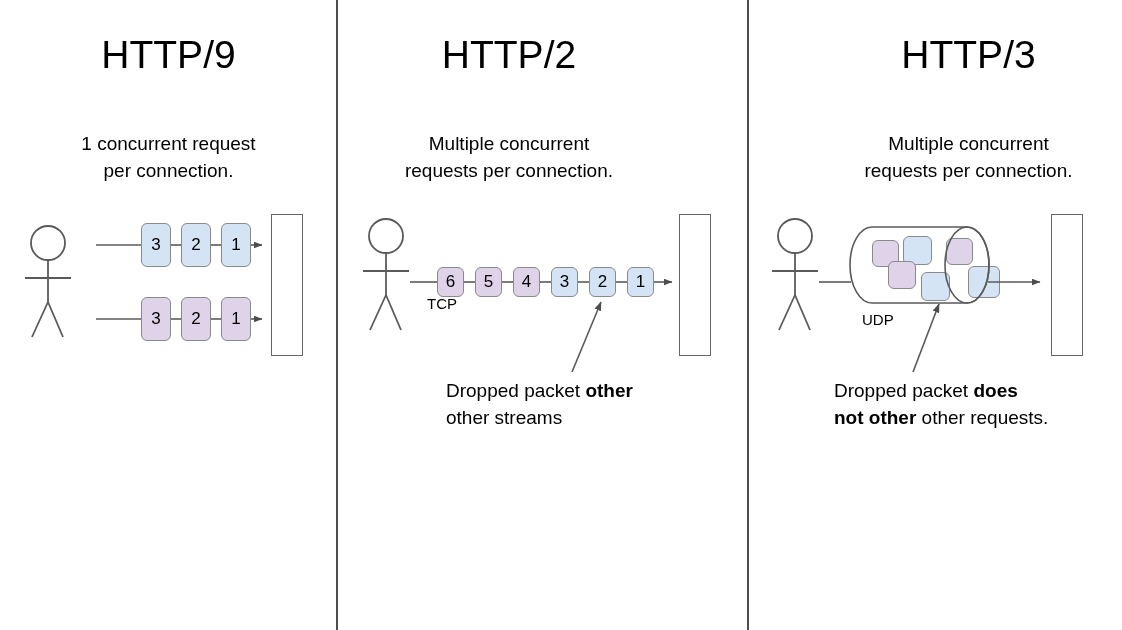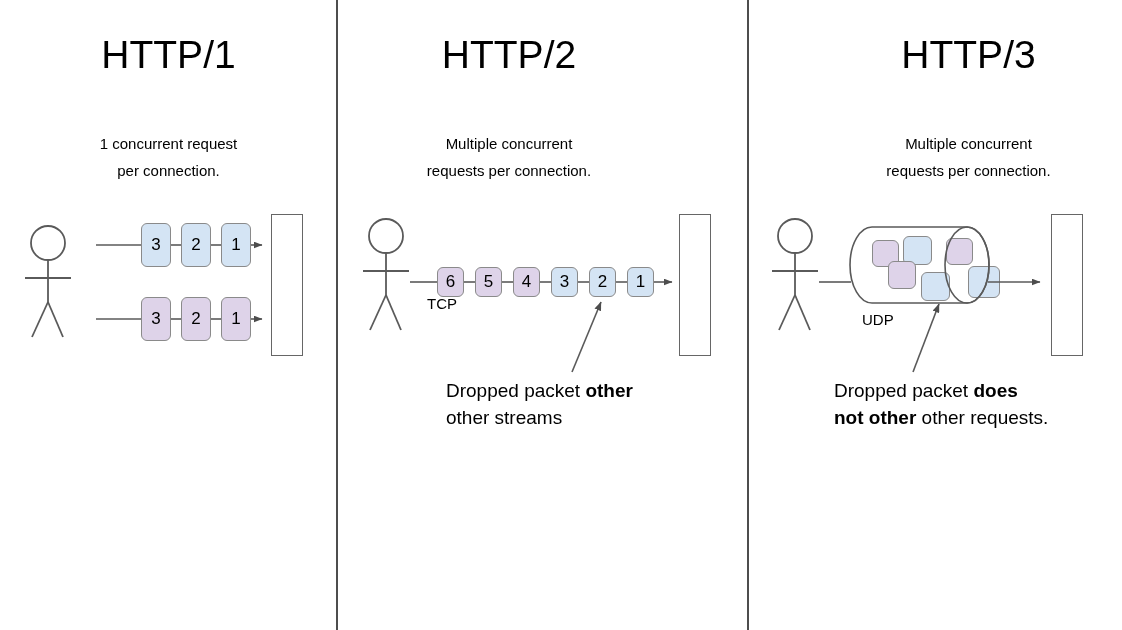--- a/index.html
+++ b/index.html
@@ -45,21 +45,21 @@
     font-size: 39px;
     line-height: 44px;
     font-weight: 400;
     letter-spacing: 0px;
   }
   .panel-subtitle {
     position: absolute;
     left: 0;
     right: 0;
     text-align: center;
-    font-size: 15px;
+    font-size: 19px;
     line-height: 27px;
     font-weight: 400;
   }
   .caption {
     position: absolute;
     font-size: 19px;
     line-height: 27px;
     text-align: left;
   }
   .caption b { font-weight: bold; }
@@ -103,21 +103,21 @@
 </style>
 </head>
 <body>
 
 <div id="canvas">
 
   <div class="divider" id="divider-1"></div>
   <div class="divider" id="divider-2"></div>
 
   <div class="panel" id="panel-1">
-    <div class="panel-title" style="top:33px;">HTTP/1</div>
+    <div class="panel-title" style="top:33px;">HTTP/9</div>
     <div class="panel-subtitle" style="top:130px;">1 concurrent request</div>
     <div class="panel-subtitle" style="top:157px;">per connection.</div>
 
     <div class="packet blue" style="left:141px;  top:223px; width:30px; height:44px;">3</div>
     <div class="packet blue" style="left:181px;  top:223px; width:30px; height:44px;">2</div>
     <div class="packet blue" style="left:221px;  top:223px; width:30px; height:44px;">1</div>
 
     <div class="packet purple" style="left:141px; top:297px; width:30px; height:44px;">3</div>
     <div class="packet purple" style="left:181px; top:297px; width:30px; height:44px;">2</div>
     <div class="packet purple" style="left:221px; top:297px; width:30px; height:44px;">1</div>

